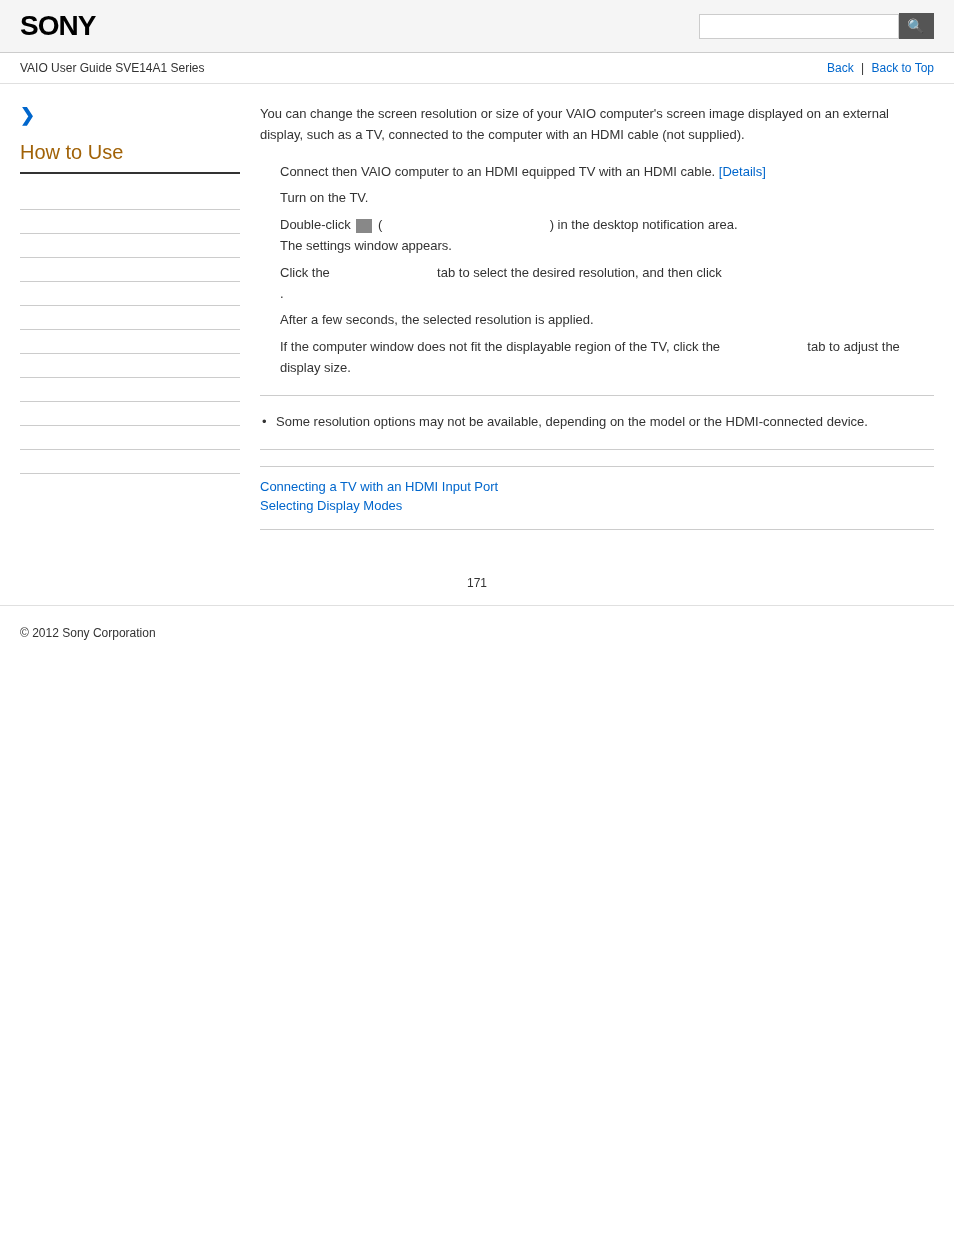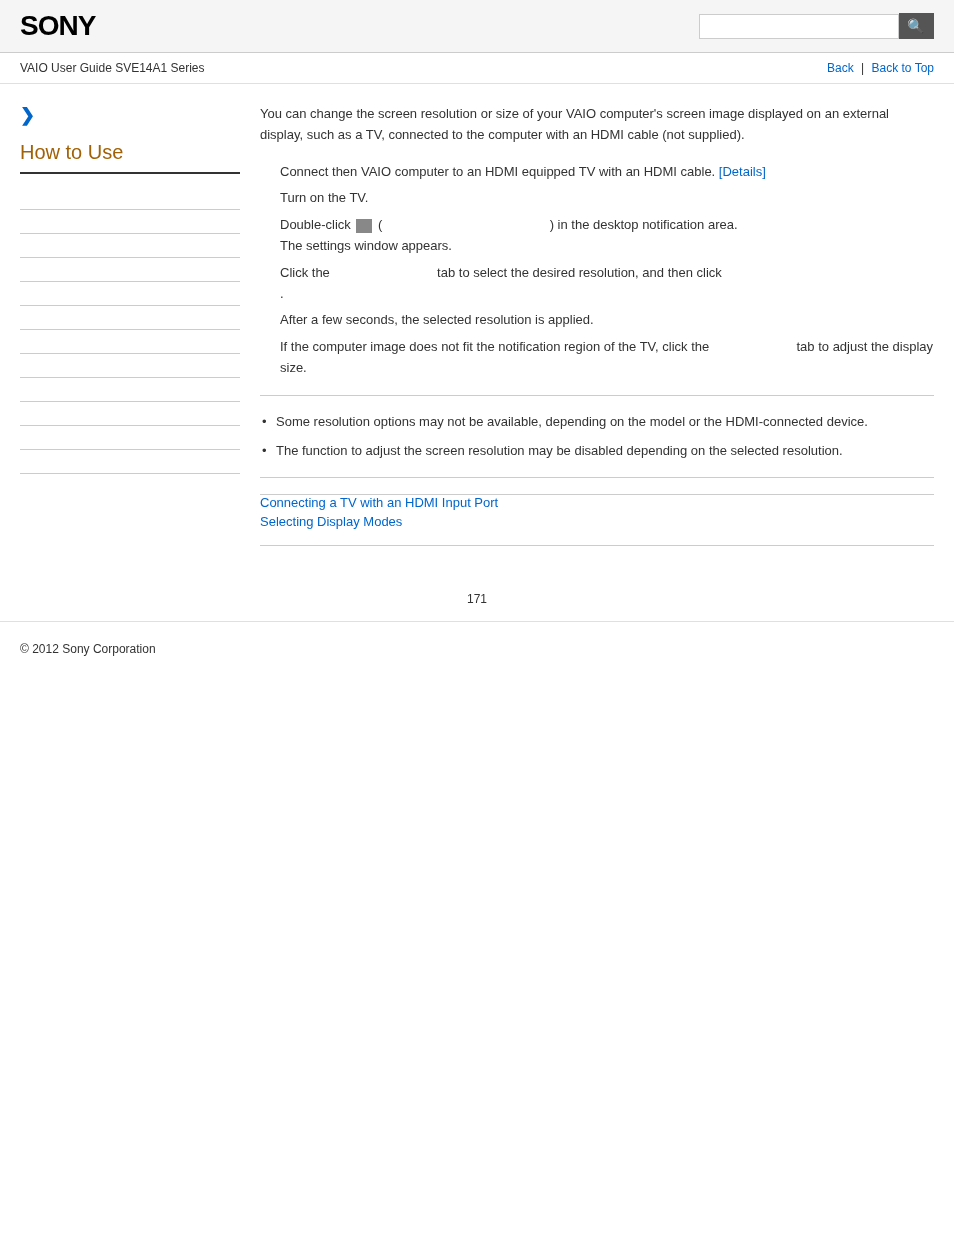--- a/index.html
+++ b/index.html
@@ -150,20 +150,21 @@
       position: relative;
     }
     .note-item::before {
       content: "•";
       position: absolute;
       left: 2px;
     }
 
     .related-links {
       border-top: 1px solid #ccc;
+      padding-top: 12px;
       margin-top: 16px;
     }
     .related-link {
       display: block;
       color: #0066cc;
       text-decoration: none;
       font-size: 13px;
       margin-bottom: 4px;
     }
 
@@ -272,35 +273,32 @@
         <span> tab to select the desired resolution, and then click</span>
         <br>
         <span>.</span>
       </div>
 
       <div class="step">
         <span>After a few seconds, the selected resolution is applied.</span>
       </div>
 
       <div class="step">
-        <span>If the computer image does not fit the notification region of the TV, click the</span>
+        <span>If the computer window does not fit the displayable region of the TV, click the</span>
         <span style="display:inline-block; width: 80px;"></span>
         <span>tab to adjust the display size.</span>
       </div>
 
     </div>
 
     <hr class="section-divider">
 
     <div class="notes-container">
       <div class="note-item">
         <span>Some resolution options may not be available, depending on the model or the HDMI-connected device.</span>
-      </div>
-      <div class="note-item">
-        <span>The function to adjust the screen resolution may be disabled depending on the selected resolution.</span>
       </div>
     </div>
 
     <hr class="section-divider">
 
     <div class="related-links">
       <a href="#" class="related-link">Connecting a TV with an HDMI Input Port</a>
       <a href="#" class="related-link">Selecting Display Modes</a>
     </div>
 

